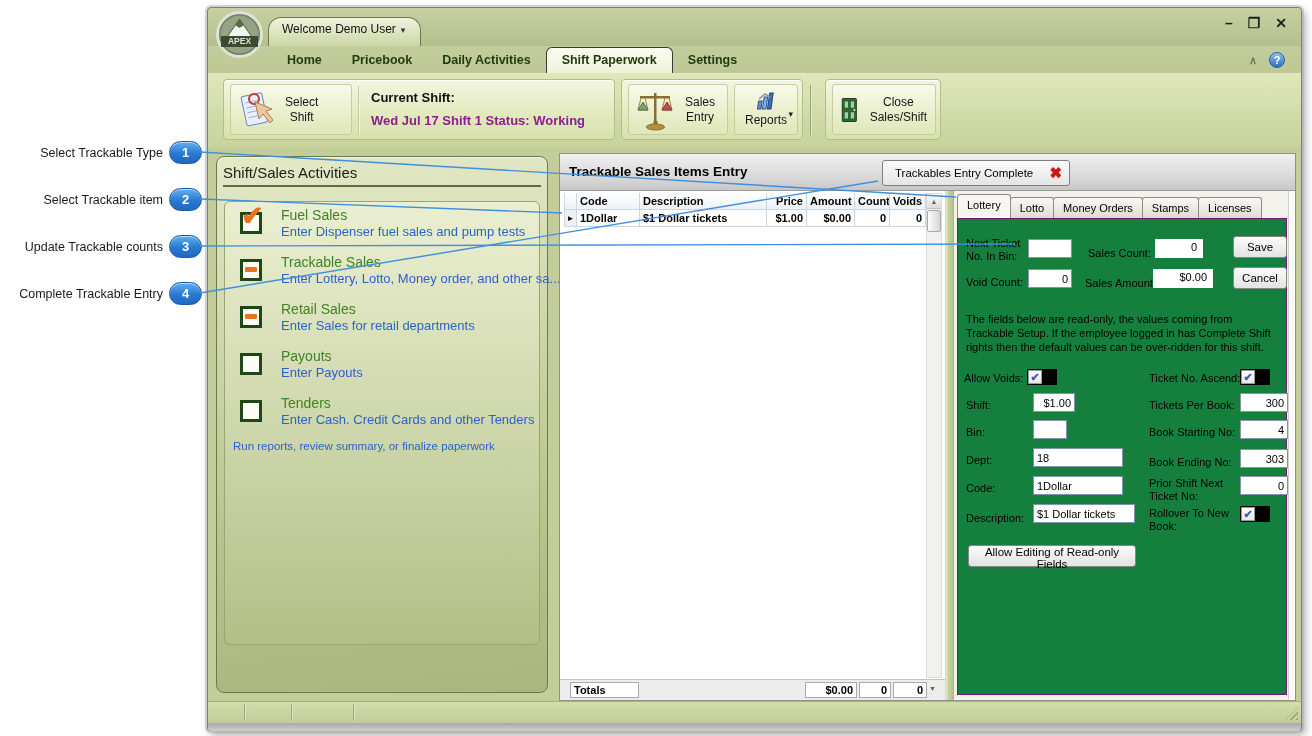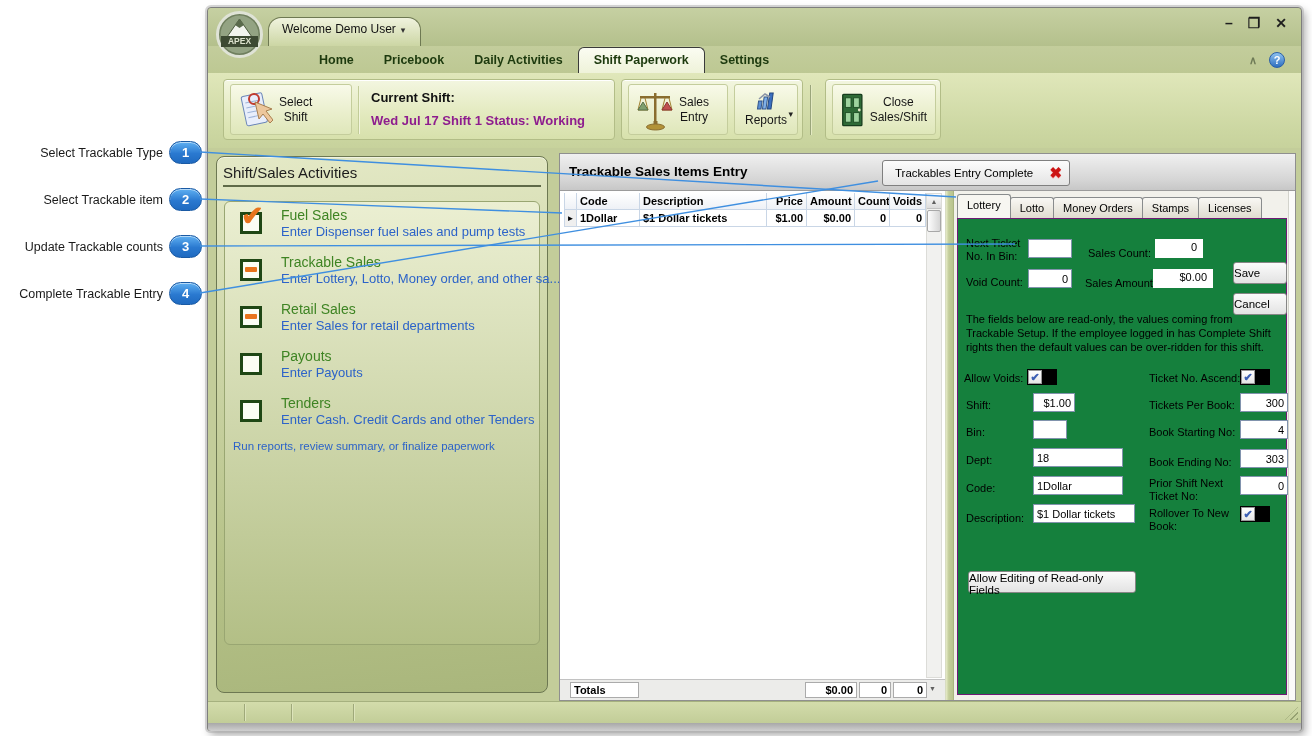--- a/index.html
+++ b/index.html
@@ -15,33 +15,33 @@
   
   .window { position:absolute; left:207px; top:7px; width:1095px; height:724px; background:#bcc796; border:1px solid #7e7e7e; border-radius:4px 4px 3px 3px; box-shadow:0 0 0 2px rgba(175,175,175,.5), 3px 4px 9px rgba(0,0,0,.35); z-index:1; }
 
   .titlebar { position:absolute; left:0; top:0; right:0; height:38px; background:linear-gradient(#c6d0a2,#b4c08c); border-radius:4px 4px 0 0; }
   .logo { position:absolute; left:8px; top:3px; width:47px; height:47px; z-index:6; }
   .user-tab { position:absolute; left:60px; top:9px; height:29px; padding:4px 15px 0 13px; background:linear-gradient(#f0f3de,#ccd6a4); border:1px solid #6e7952; border-bottom:none; border-radius:13px 13px 0 0; font-size:12px; color:#111; cursor:default; }
   .user-tab .caret { font-size:9px; margin-left:5px; color:#333; }
   .win-controls { position:absolute; right:14px; top:7px; display:flex; gap:15px; font-size:14px; font-weight:bold; color:#1e1e1e; }
   .win-controls span { cursor:default; }
 
-  .tabrow { position:absolute; left:0; top:38px; right:0; height:27px; background:linear-gradient(#c3cd9c,#bdc893); display:flex; align-items:flex-end; padding-left:96px; }
+  .tabrow { position:absolute; left:0; top:38px; right:0; height:27px; background:linear-gradient(#c3cd9c,#bdc893); display:flex; align-items:flex-end; padding-left:64px; }
   .rtab { padding:5px 15px 6px 15px; font-size:12.5px; font-weight:bold; color:#1d3a0e; white-space:nowrap; }
   .rtab.active { background:linear-gradient(#fbfcf2,#eef2d8); border:1px solid #3a3a3a; border-bottom:none; border-radius:6px 6px 0 0; padding-bottom:7px; margin-bottom:-1px; }
   .tab-chevron { position:absolute; right:44px; top:8px; font-size:11px; font-weight:bold; color:#6f7b57; }
   .tab-help { position:absolute; right:16px; top:6px; width:16px; height:16px; border-radius:50%; background:linear-gradient(#8ec2f0,#2f6fc0); border:1px solid #2a5fa8; color:#fff; font-size:11px; font-weight:bold; text-align:center; line-height:15px; }
 
   .toolbar { position:absolute; left:0; top:65px; right:0; height:75px; background:linear-gradient(#e0e7ba,#ccd7a2 75%,#c7d29c); }
   .tgroup { position:absolute; top:6px; height:61px; border:1px solid #b2bd87; border-radius:4px; background:linear-gradient(#f3f6e0,#e2e9bd 60%,#d7e1ac); box-shadow:inset 0 1px 0 #fff; }
   .g-a { left:15px; width:392px; }
   .g-b { left:413px; width:182px;padding-left:39px; }
   .g-c { left:617px; width:116px; }
   .tool-divider { position:absolute; left:602px; top:12px; width:1px; height:50px; background:#9aa57b; box-shadow:1px 0 0 #e4eac2; }
-  .tbtn { position:absolute; top:4px; height:51px; border:1px solid #c4cd9c; border-radius:3px; background:linear-gradient(#f8fae9,#e9eecb 60%,#dfe7ba); display:flex; align-items:center; gap:6px; padding:0 8px; cursor:default; }
+  .tbtn { position:absolute; top:4px; height:51px; border:1px solid #c4cd9c; border-radius:3px; background:linear-gradient(#f8fae9,#e9eecb 60%,#dfe7ba); display:flex; align-items:center; gap:12px; padding:0 8px; cursor:default; }
   .tbtn .bl { font-size:12px; color:#161616; line-height:15px; text-align:center; }
   .btn-select { left:6px; width:122px; }
   .btn-sales { left:6px; width:100px; }
   .btn-reports { left:112px; width:64px; flex-direction:column; justify-content:center; gap:2px; padding:0 4px; }
   .btn-close { left:6px; width:104px; }
   .rep-caret { position:absolute; right:4px; top:24px; font-size:9px; color:#222; }
   .gsep { position:absolute; left:134px; top:6px; width:1px; height:48px; background:#c2cc99; box-shadow:1px 0 0 #f2f5dd; }
   .cs-label { position:absolute; left:147px; top:10px; font-size:13px; font-weight:bold; color:#111; }
   .cs-status { position:absolute; left:147px; top:33px; font-size:13px; font-weight:bold; color:#8e1d8e; }
 
@@ -92,21 +92,21 @@
   .right-strip { position:absolute; right:0; top:0; bottom:0; width:7px; background:#fbfbf9; border-left:1px solid #d3d3cc; }
   .ptabs { position:absolute; left:3px; top:6px; display:flex; align-items:flex-end; }
   .ptab { height:21px; padding:4px 9px 0 9px; font-size:11px; color:#000; background:linear-gradient(#f9f8f4,#e0dcd0); border:1px solid #898c8d; border-bottom:none; border-radius:3px 3px 0 0; margin-right:-1px; white-space:nowrap; }
   .ptab.active { height:24px; background:#f7f6f1; position:relative; z-index:2; margin-top:-3px; font-weight:normal; }
   .tabpage { position:absolute; left:3px; top:27px; right:8px; bottom:5px; border:1px solid #701a75; background:#15803d; font-size:11px; color:#000; }
   .fl { position:absolute; line-height:13px; }
   .tbox { position:absolute; border:1px solid #8193ad; background:#fff; font-size:11px; font-family:"Liberation Sans",sans-serif; padding:0 3px; height:19px; }
   .tbox.num { text-align:right; }
   .flatbox { position:absolute; background:#fff; height:19px; padding:2px 6px 0 3px; }
   .flatbox.num { text-align:right; }
-  .pbtn { position:absolute; border:1px solid #868686; border-radius:3px; background:linear-gradient(#fbfbfb,#e3e3e3); font-size:11.5px; font-family:"Liberation Sans",sans-serif; color:#000; text-align:left; cursor:default;margin-top:26px; }
+  .pbtn { position:absolute; border:1px solid #868686; border-radius:3px; background:linear-gradient(#fbfbfb,#e3e3e3); font-size:11.5px; font-family:"Liberation Sans",sans-serif; color:#000; text-align:center; cursor:default; }
   .chk { position:absolute; width:30px; height:16px; background:#000; }
   .chk .box { position:absolute; left:1px; top:1px; width:14px; height:14px; background:linear-gradient(#ffffff,#e6e6e6); border:1px solid #999; font-size:11px; line-height:12px; color:#3c5fb4; text-align:center; font-weight:bold; }
 
   
   .statusbar { position:absolute; left:0; top:693px; right:0; height:22px; background:linear-gradient(#d3dcab,#c2cd98); border-top:1px solid #a6b17f; }
   .st-sep { position:absolute; top:2px; bottom:2px; width:1px; background:#9fa97a; box-shadow:1px 0 0 #dde4bb; }
   .grip { position:absolute; right:3px; bottom:3px; width:13px; height:13px; background:repeating-linear-gradient(-45deg,#96a172 0 1.5px,transparent 1.5px 4.5px); clip-path:polygon(100% 0,100% 100%,0 100%); }
   .bottom-edge { position:absolute; left:0; top:715px; right:0; height:8px; background:linear-gradient(#a8a8a8,#cfcfcf); border-radius:0 0 3px 3px; }
 </style>
 </head>

